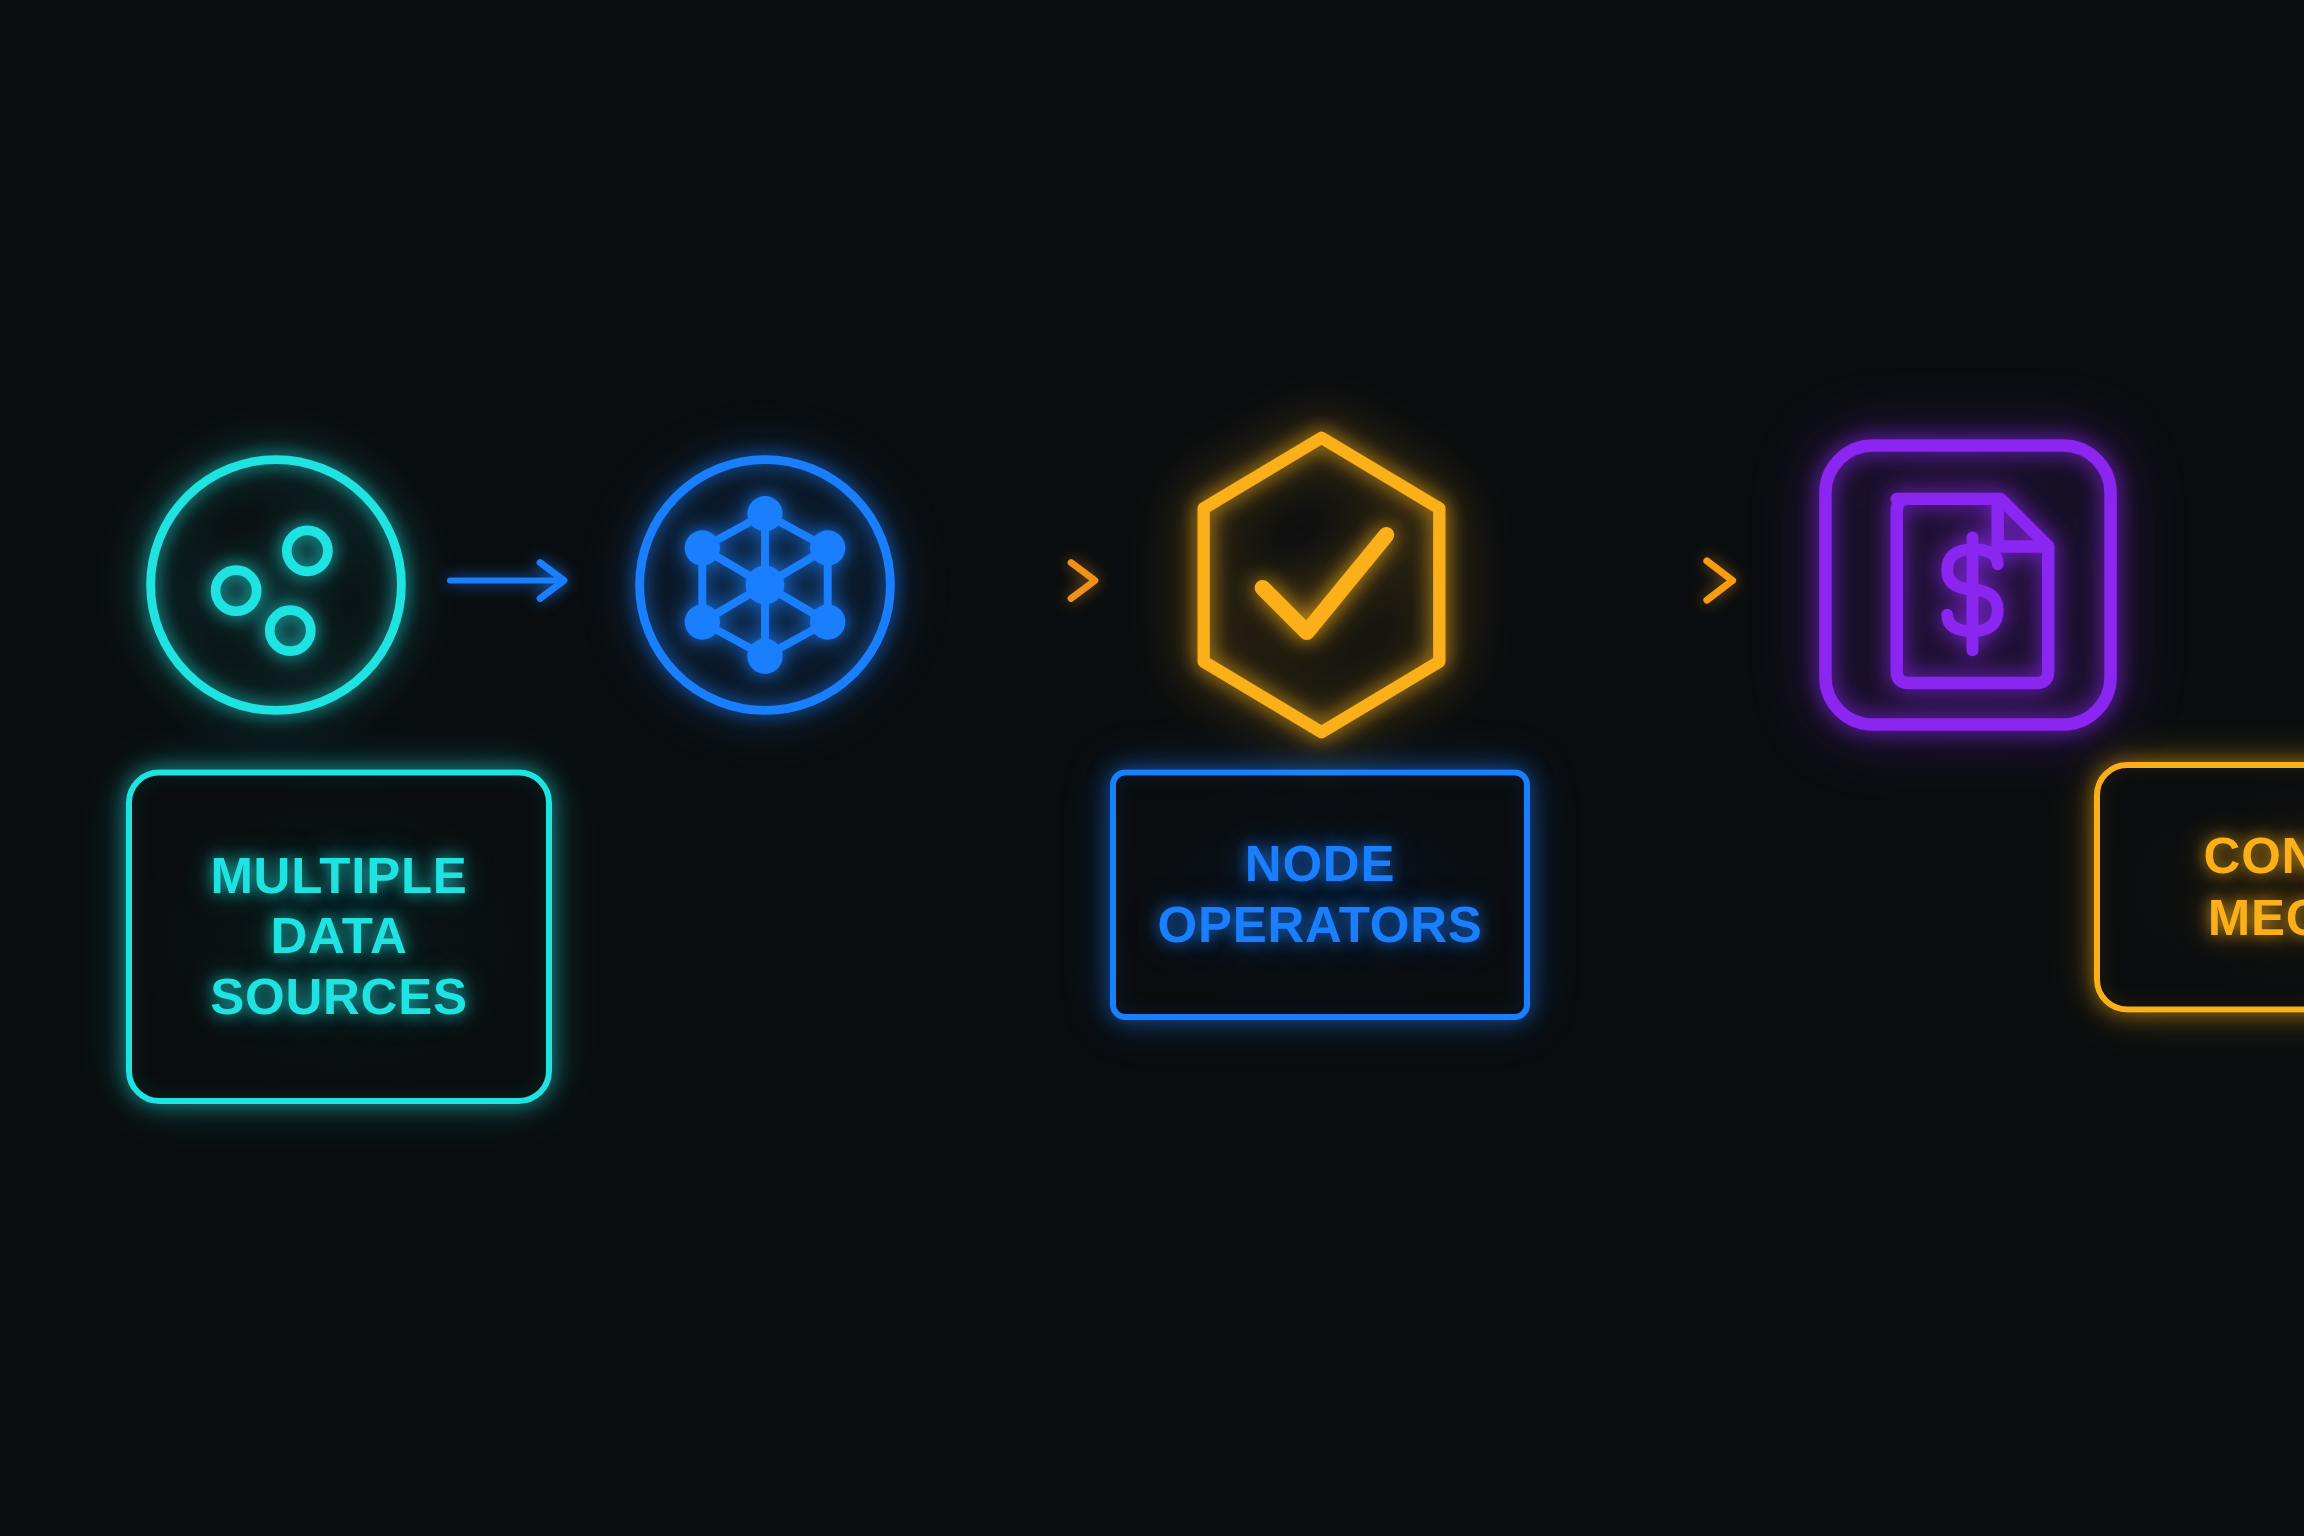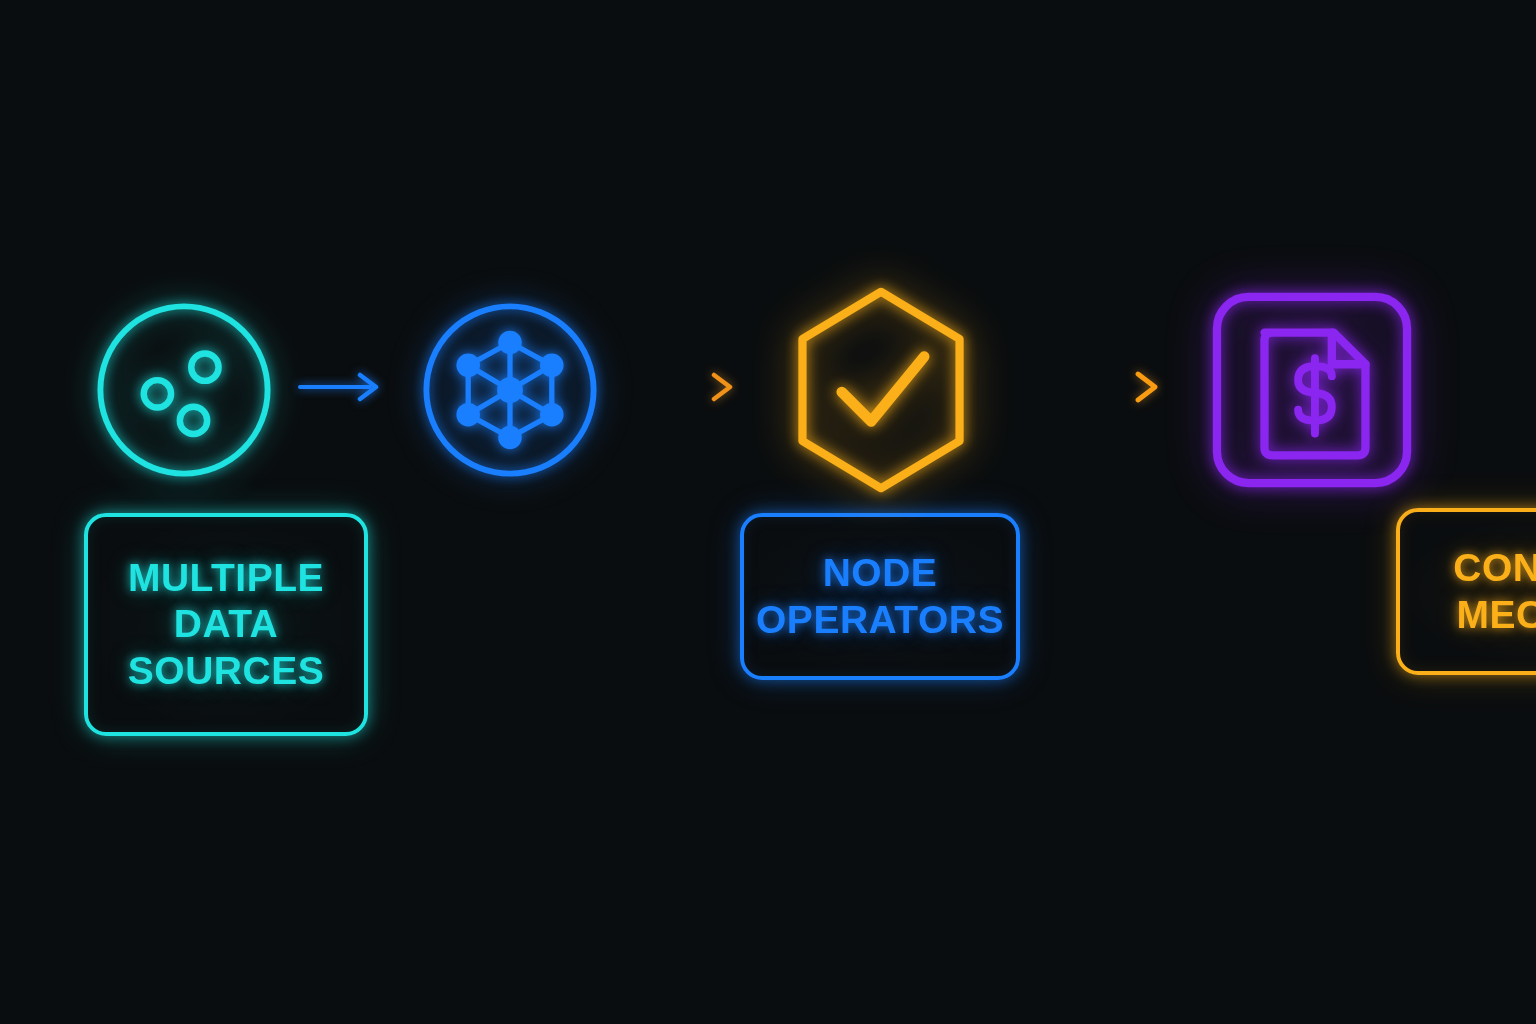--- a/index.html
+++ b/index.html
@@ -54,38 +54,39 @@
     border-style: solid;
     border-width: 4px;
     border-radius: 22px;
     display: flex;
     align-items: center;
     justify-content: center;
     text-align: center;
     font-weight: bold;
     letter-spacing: 0.5px;
     line-height: 1.18;
-    font-size: 39px;
+    font-size: 34px;
     white-space: pre-line;
     padding: 6px 12px;
   }
 
   .box-cyan {
     border-color: #1fe3e0;
     color: #1fe3e0;
     background: radial-gradient(ellipse at 50% 50%, rgba(31,227,224,0.045), rgba(31,227,224,0.0) 72%);
     box-shadow: 0 0 14px rgba(31,227,224,0.55), 0 0 34px rgba(31,227,224,0.22), inset 0 0 16px rgba(31,227,224,0.10);
     text-shadow: 0 0 10px rgba(31,227,224,0.75), 0 0 22px rgba(31,227,224,0.35);
   }
   .box-blue {
     border-color: #1a7fff;
     color: #1a7fff;
     background: radial-gradient(ellipse at 50% 50%, rgba(26,127,255,0.05), rgba(26,127,255,0.0) 72%);
     box-shadow: 0 0 14px rgba(26,127,255,0.55), 0 0 34px rgba(26,127,255,0.22), inset 0 0 16px rgba(26,127,255,0.10);
     text-shadow: 0 0 10px rgba(26,127,255,0.75), 0 0 22px rgba(26,127,255,0.35);
+    border-radius: 10px;
   }
   .box-amber {
     border-color: #fbb019;
     color: #fbb019;
     background: radial-gradient(ellipse at 50% 50%, rgba(251,176,25,0.055), rgba(251,176,25,0.0) 72%);
     box-shadow: 0 0 14px rgba(251,176,25,0.55), 0 0 34px rgba(251,176,25,0.22), inset 0 0 16px rgba(251,176,25,0.10);
     text-shadow: 0 0 10px rgba(251,176,25,0.75), 0 0 22px rgba(251,176,25,0.35);
   }
 
   

